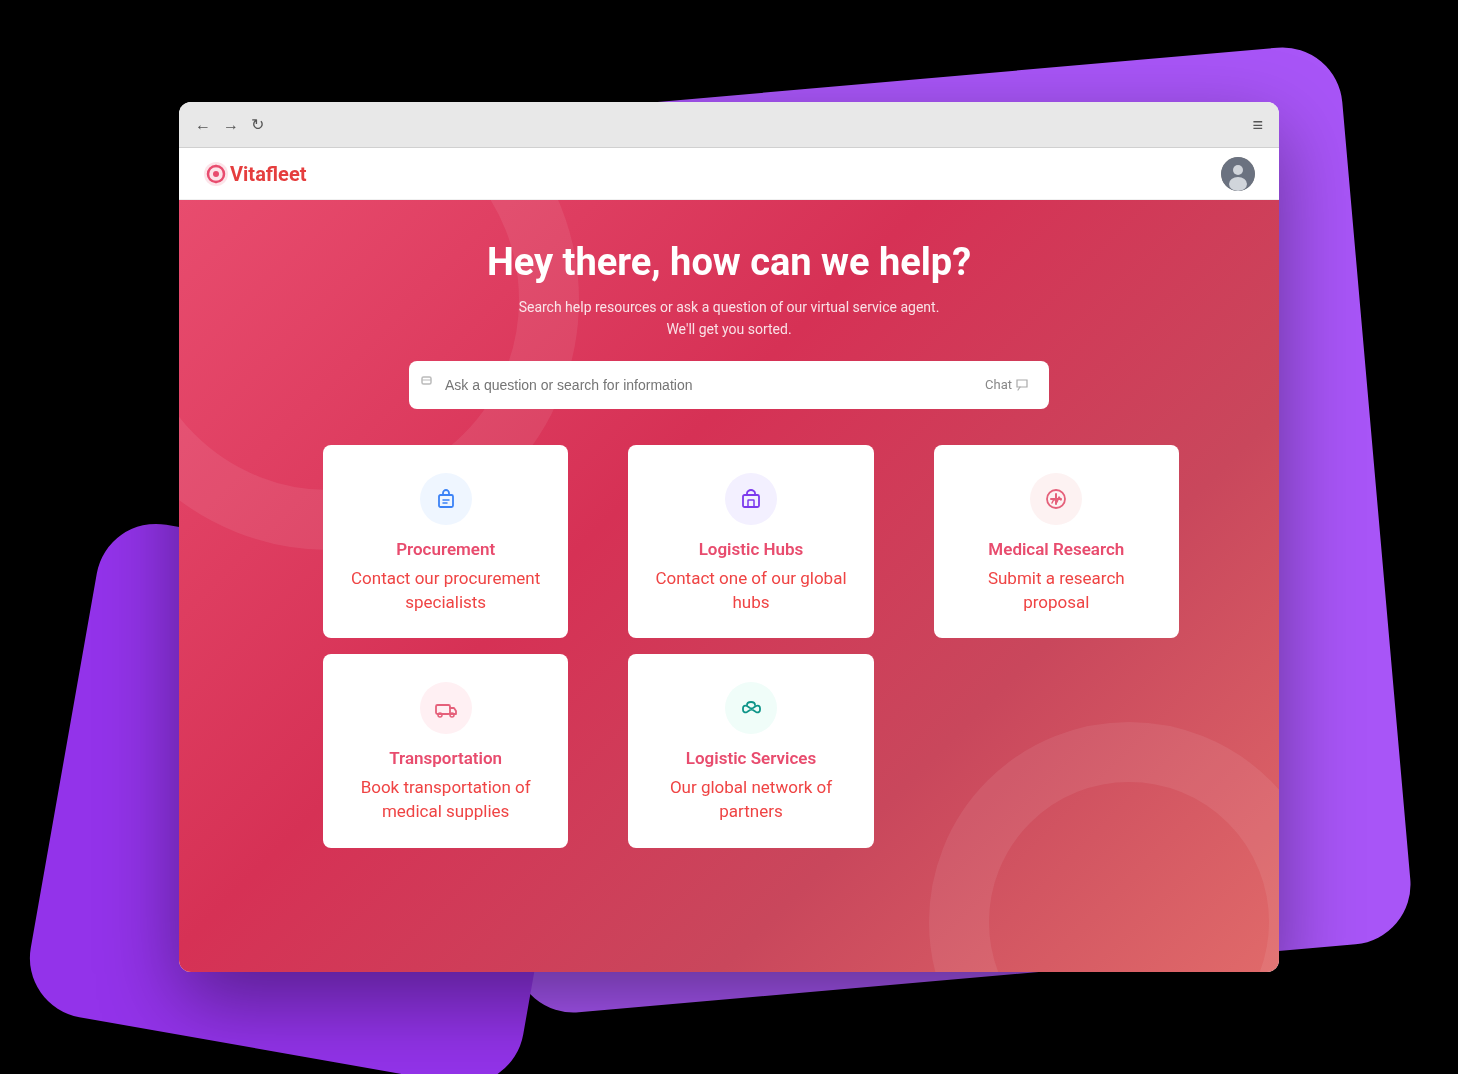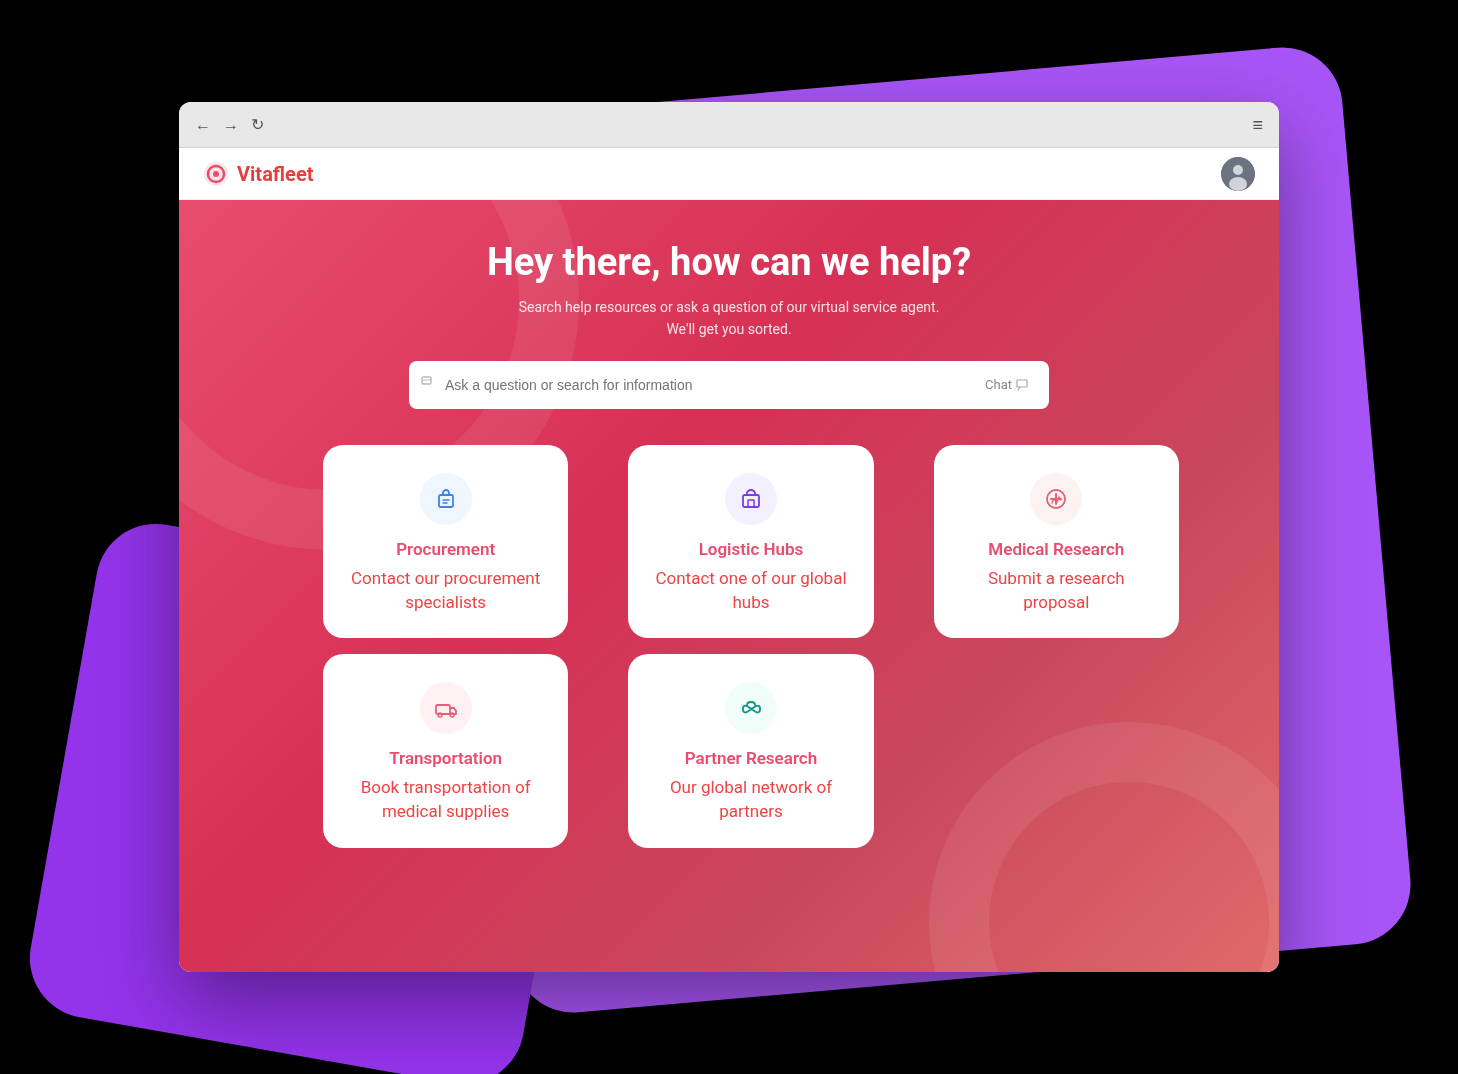--- a/index.html
+++ b/index.html
@@ -84,21 +84,21 @@
       height: 52px;
       display: flex;
       align-items: center;
       padding: 0 24px;
       border-bottom: 1px solid #f0f0f0;
     }
 
     .logo {
       display: flex;
       align-items: center;
-      gap: 8px;
+      gap: 1px;
       color: #e53e3e;
       font-weight: 700;
       font-size: 20px;
     }
 
     .logo-icon {
       width: 26px;
       height: 26px;
     }
 
@@ -210,21 +210,21 @@
       grid-template-columns: repeat(3, 1fr);
       gap: 16px;
       position: relative;
       z-index: 2;
       max-width: 900px;
       margin: 0 auto;
     }
 
     .card {
       background: #fff;
-      border-radius: 20px;
+      border-radius: 8px;
       padding: 28px 24px 24px;
       text-align: center;
       cursor: pointer;
       transition: transform 0.1s;
       margin-left: 44px;
     }
 
     .card-icon-wrap {
       width: 52px;
       height: 52px;
@@ -374,19 +374,19 @@
       </div>
 
 
       <div class="card">
         <div class="card-icon-wrap teal">
           <svg width="24" height="24" viewBox="0 0 24 24" fill="none">
             <path d="M4 12 C4 10, 6 9, 8 10 L11 12 C12 12.5 13 12.5 14 12 L17 10 C19 9 21 10 21 12 L21 14 C21 16 19 17 17 16 L14 14 C13 13.5 12 13.5 11 14 L8 16 C6 17 4 16 4 14 Z" stroke="#0d9488" stroke-width="1.8" fill="none"></path>
             <path d="M8 9 C8 7 10 6 12 6 C14 6 16 7 16 9" stroke="#0d9488" stroke-width="1.8" stroke-linecap="round" fill="none"></path>
           </svg>
         </div>
-        <div class="card-title">Partner Research</div>
+        <div class="card-title">Logistic Services</div>
         <div class="card-desc">Our global network of partners</div>
       </div>
 
     </div>
   </div>
 </div>
 
 </body></html>

